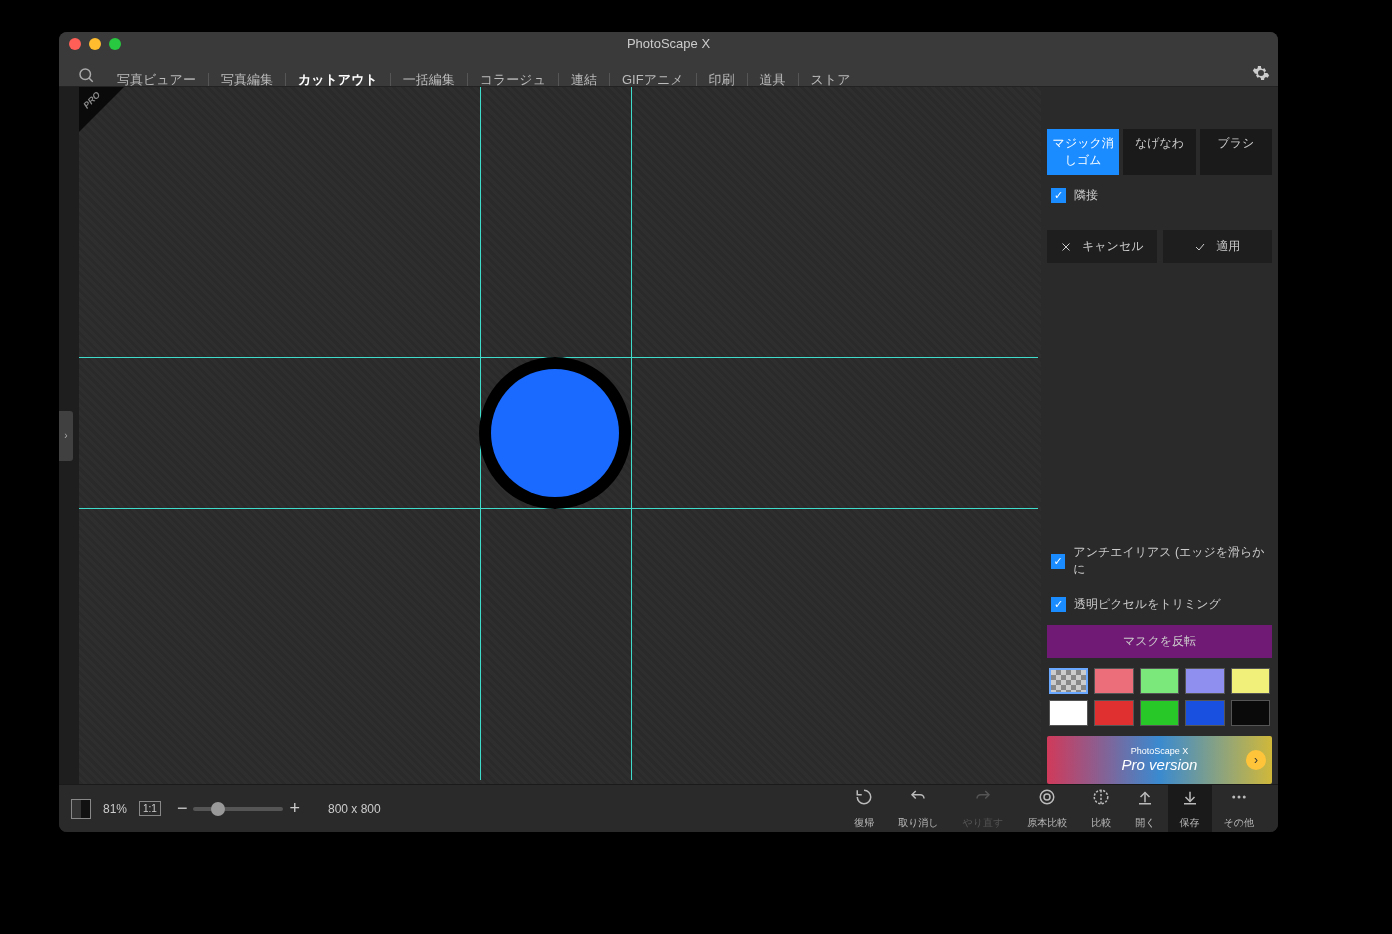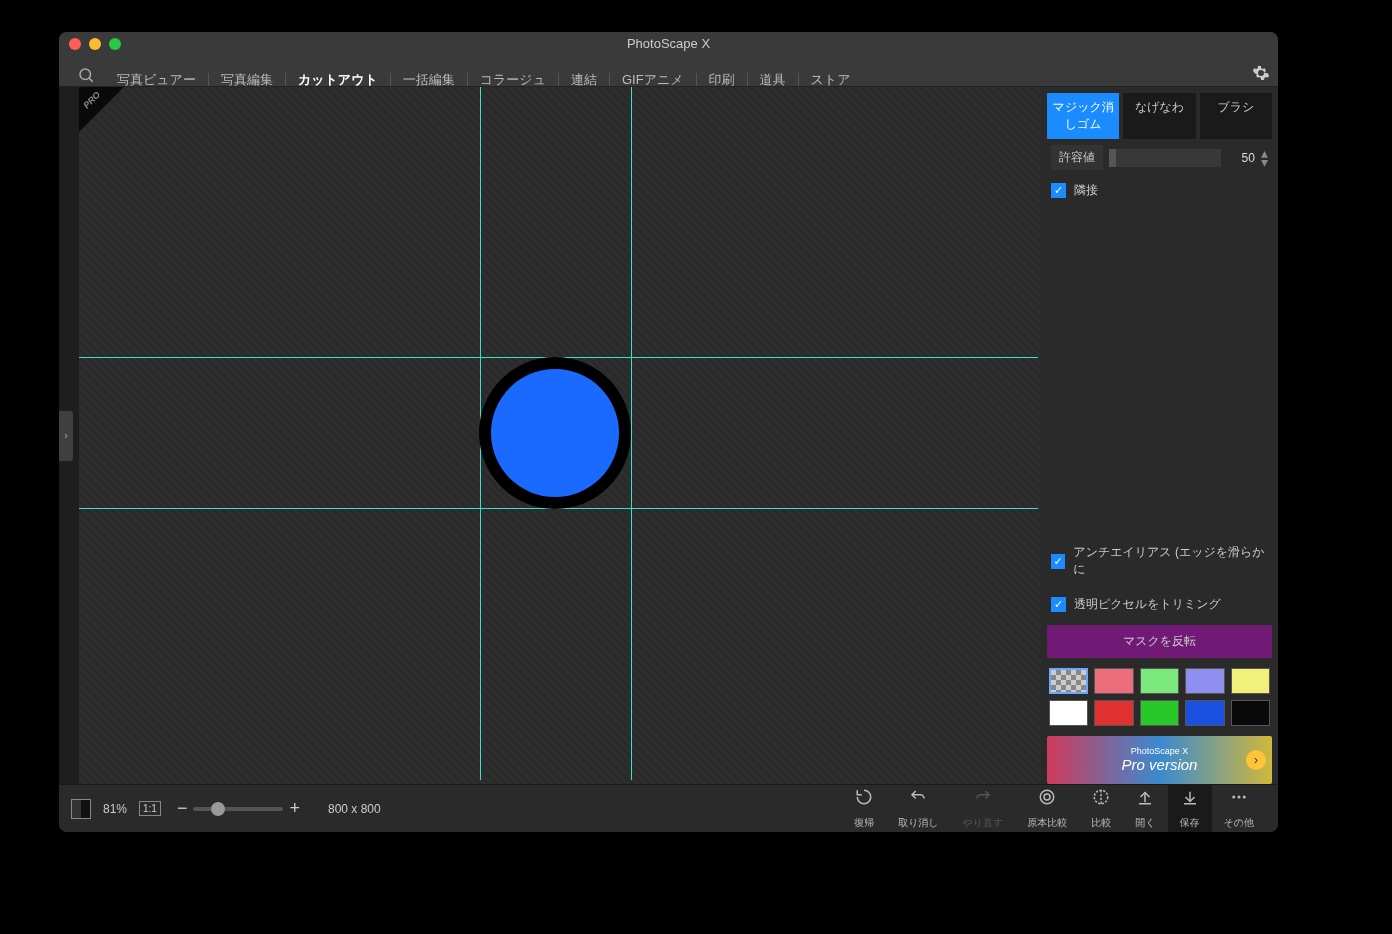--- a/index.html
+++ b/index.html
@@ -27,21 +27,21 @@
 .pro-badge { position: absolute; top: 0; left: 0; width: 0; height: 0; border-style: solid; border-width: 45px 45px 0 0; border-color: #0a0a0a transparent transparent transparent; }
 .pro-text { position: absolute; top: 8px; left: 3px; color: #888; font-size: 9px; font-weight: bold; transform: rotate(-45deg); font-style: italic; }
 .grid-line { position: absolute; background: #3fdccc; }
 .grid-v1 { left: 401px; top: 0; width: 1px; height: 693px; }
 .grid-v2 { left: 552px; top: 0; width: 1px; height: 693px; }
 .grid-h1 { left: 0; top: 270px; width: 959px; height: 1px; }
 .grid-h2 { left: 0; top: 421px; width: 959px; height: 1px; }
 .circle-outer { position: absolute; left: 400px; top: 270px; width: 152px; height: 152px; border-radius: 50%; background: #000; }
 .circle-inner { position: absolute; left: 12px; top: 12px; width: 128px; height: 128px; border-radius: 50%; background: #1a6aff; }
 .right-panel { width: 237px; background: #2a2a2a; display: flex; flex-direction: column; padding: 6px 6px 0 6px; gap: 6px; }
-.tool-tabs { display: flex; gap: 4px; }
+.tool-tabs { display: flex; gap: 4px; margin-top: 36px; }
 .tool-tab { flex: 1; background: #1a1a1a; color: #ccc; font-size: 12px; padding: 6px 4px; text-align: center; cursor: pointer; }
 .tool-tab.active { background: #1a8cff; color: #fff; }
 .hint { color: #bbb; font-size: 12px; padding: 8px 4px; }
 .slider-row { display: flex; align-items: center; gap: 6px; padding: 0 4px; }
 .slider-label { background: #333; color: #ccc; font-size: 12px; padding: 4px 8px; }
 .slider-track { flex: 1; height: 18px; background: #383838; position: relative; }
 .slider-fill { position: absolute; left: 0; top: 0; width: 6%; height: 100%; background: #555; }
 .slider-val { color: #ddd; font-size: 12px; width: 28px; text-align: right; }
 .stepper { color: #888; font-size: 14px; cursor: pointer; line-height: 0.6; display: flex; flex-direction: column; }
 .check-row { display: flex; align-items: center; gap: 8px; padding: 6px 4px; color: #ccc; font-size: 12px; }
@@ -127,34 +127,38 @@
         <div class="circle-inner"></div>
       </div>
     </div>
 
     <div class="right-panel">
       <div class="tool-tabs">
         <div class="tool-tab active">マジック消しゴム</div>
         <div class="tool-tab">なげなわ</div>
         <div class="tool-tab">ブラシ</div>
       </div>
-      <div class="slider-row">
-        <div class="slider-label">許容値</div>
-        <div class="slider-track">
-            <div class="slider-fill"></div>
-          </div>
-        <div class="slider-val">50</div>
-        <div class="stepper">
-            <span>▴</span>
-            <span>▾</span>
-          </div>
-      </div>
       <div class="check-row">
         <div class="chk">✓</div>
         <span>隣接</span>
+      </div>
+      <div class="btn-row">
+        <div class="btn">
+          <svg viewBox="0 0 24 24" stroke="#ccc" stroke-width="2">
+              <line x1="5" y1="5" x2="19" y2="19"></line>
+              <line x1="19" y1="5" x2="5" y2="19"></line>
+            </svg>
+          <span>キャンセル</span>
+        </div>
+        <div class="btn">
+          <svg viewBox="0 0 24 24" stroke="#ccc" stroke-width="2" fill="none">
+              <polyline points="4,12 10,18 20,6"></polyline>
+            </svg>
+          <span>適用</span>
+        </div>
       </div>
       <div class="spacer"></div>
       <div class="check-row">
         <div class="chk">✓</div>
         <span>アンチエイリアス (エッジを滑らかに</span>
       </div>
       <div class="check-row">
         <div class="chk">✓</div>
         <span>透明ピクセルをトリミング</span>
       </div>

